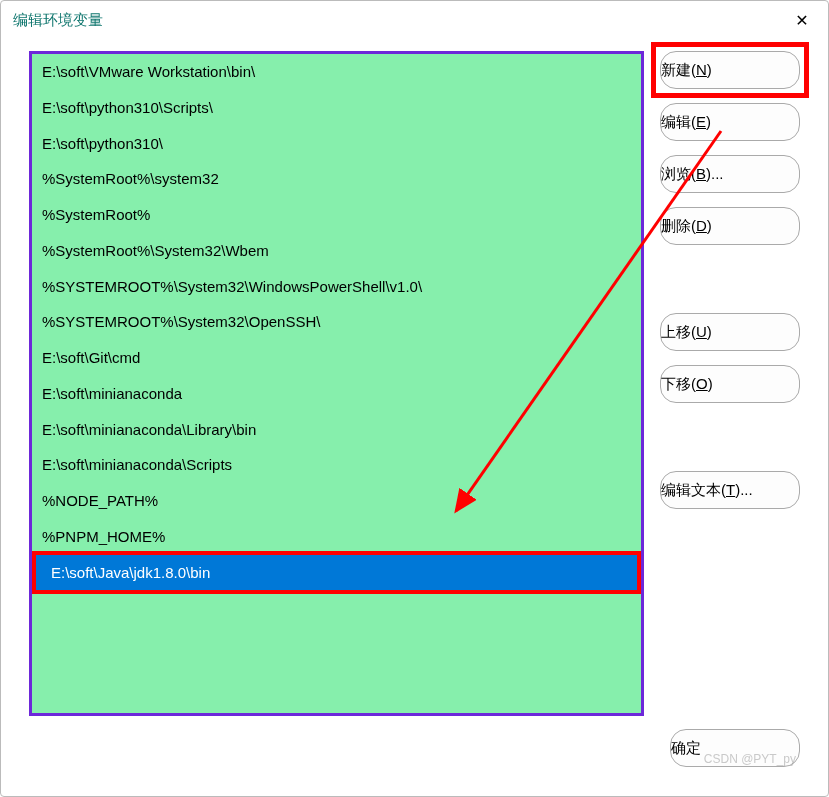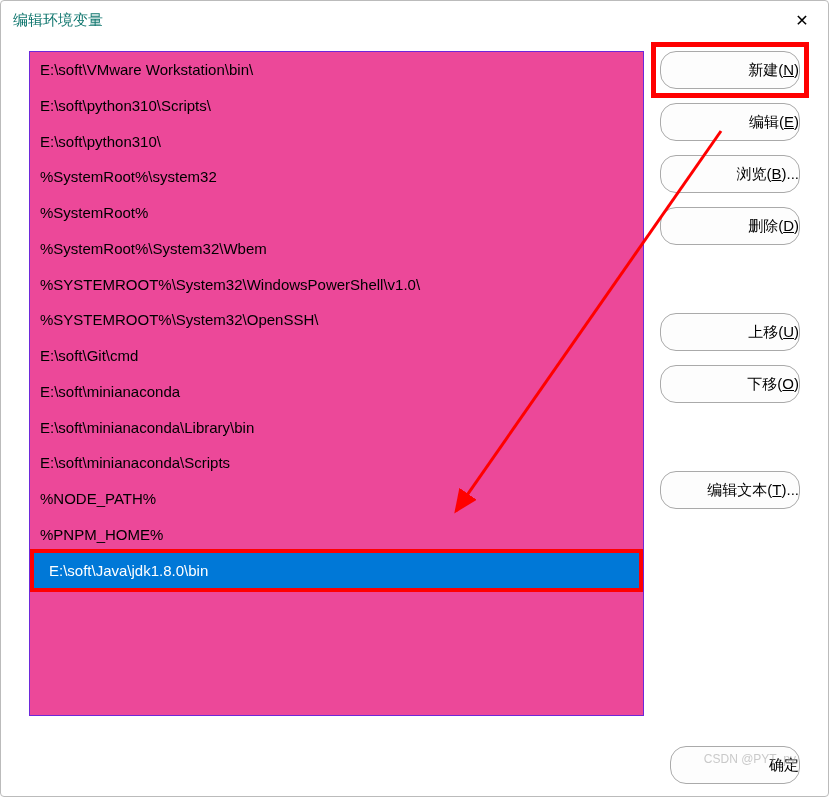--- a/index.html
+++ b/index.html
@@ -51,22 +51,22 @@
       position: absolute;
       top: 50px;
       left: 28px;
       right: 28px;
       bottom: 80px;
       display: flex;
       gap: 16px;
     }
     .listbox {
       flex: 1;
-      border: 1px solid #6d28d9;
-      background: #ec4899;
+      border: 3px solid #6d28d9;
+      background: #86efac;
       overflow: hidden;
       position: relative;
     }
     .list-item {
       padding: 4px 10px;
       font-size: 15px;
       color: #000;
       white-space: nowrap;
       line-height: 1.85;
       cursor: default;
@@ -92,34 +92,34 @@
     }
     .btn {
       height: 38px;
       border: 1px solid #aaa;
       background: #fdfdfd;
       border-radius: 16px;
       font-size: 15px;
       cursor: pointer;
       display: flex;
       align-items: center;
-      justify-content: flex-end;
+      justify-content: flex-start;
       color: #000;
     }
     .new-btn-wrap {
       border: 5px solid #ff0000;
       padding: 4px;
       margin: -9px;
     }
     .spacer {
       height: 40px;
     }
     .bottom-buttons {
       position: absolute;
-      bottom: 12px;
+      bottom: 29px;
       right: 28px;
       display: flex;
     }
     .bottom-buttons .btn {
       width: 130px;
     }
     .arrow-svg {
       position: absolute;
       top: 0;
       left: 0;

